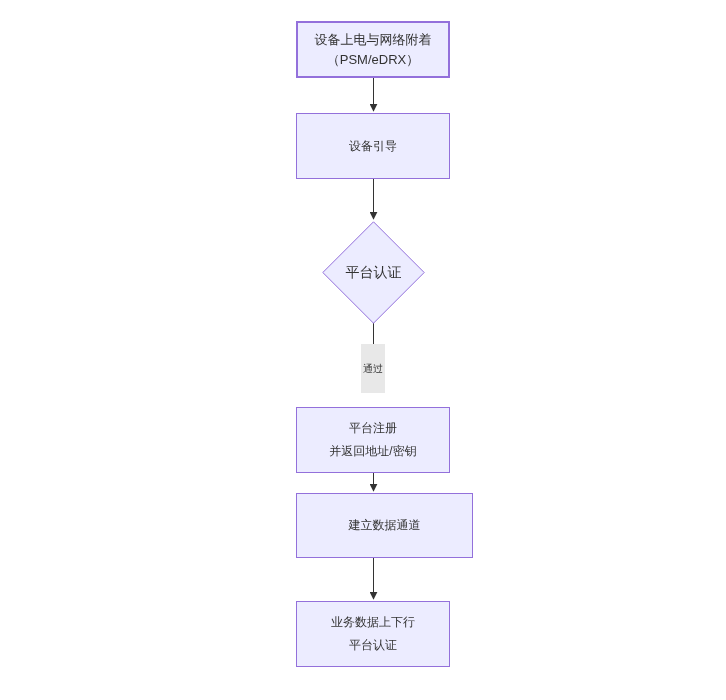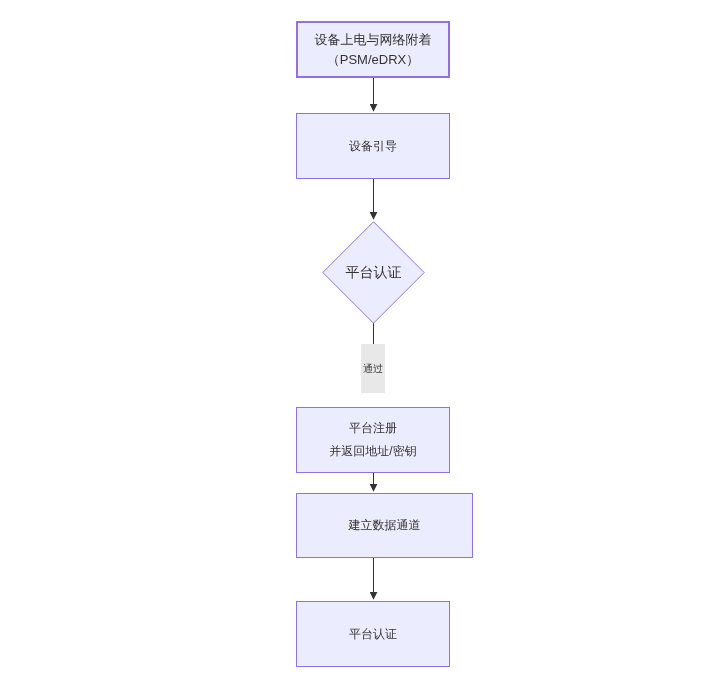--- a/index.html
+++ b/index.html
@@ -117,16 +117,17 @@
   <div class="node node-register">
     <span>平台注册</span>
     <span>并返回地址/密钥</span>
   </div>
 
   <div class="node node-channel">
     <span>建立数据通道</span>
   </div>
 
   <div class="node node-business">
+    <span>业务数据上下行</span>
     <span>平台认证</span>
   </div>
 
 </div>
 
 </body></html>

